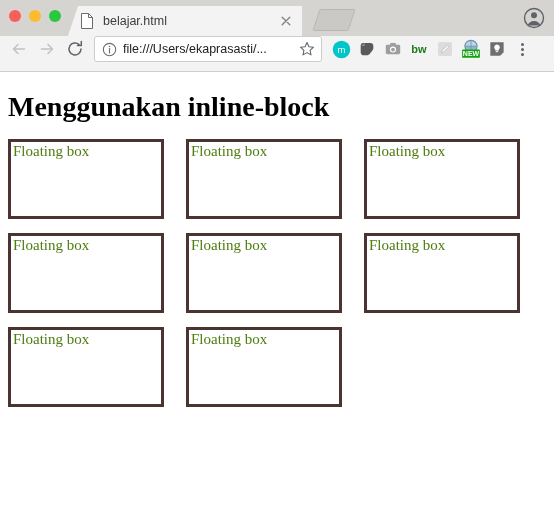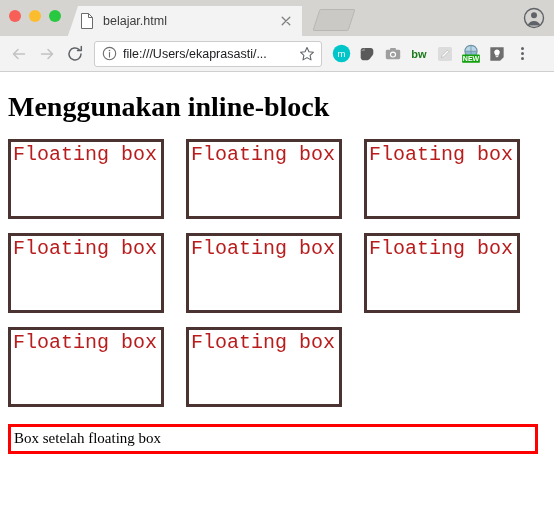--- a/index.html
+++ b/index.html
@@ -129,21 +129,21 @@
     height: 24px;
   }
 
   
   .toolbar {
     height: 36px;
     flex: 0 0 36px;
     background: #f3f3f3;
     border-bottom: 1px solid #cfcfcf;
     display: flex;
-    align-items: center;
+    align-items: flex-start;
     padding: 0 6px;
     box-sizing: border-box;
   }
   .navbtn {
     width: 26px;
     height: 26px;
     display: flex;
     align-items: center;
     justify-content: center;
     flex: 0 0 26px;
@@ -237,24 +237,24 @@
     width: 156px;
     height: 80px;
     border: 3px solid #4a3330;
     box-sizing: border-box;
     margin: 0 22px 14px 0;
     vertical-align: top;
     background: #ffffff;
     overflow: hidden;
   }
   .fbox .lbl {
-    font-family: Liberation Mono, monospace;
-    font-size: 20px;
+    font-family: Liberation Serif, serif;
+    font-size: 15px;
     line-height: 1.15;
-    color: #b91c1c;
+    color: #4d7c0f;
     display: block;
     padding: 1px 0 0 2px;
   }
   .afterbox {
     border: 3px solid #ff0000;
     box-sizing: border-box;
     height: 30px;
     margin: 3px 8px 0 0;
     display: block;
     background: #ffffff;
@@ -427,20 +427,17 @@
           <span class="lbl">Floating box</span>
         </div><div class="fbox">
           <span class="lbl">Floating box</span>
         </div><div class="fbox">
           <span class="lbl">Floating box</span>
         </div><div class="fbox">
           <span class="lbl">Floating box</span>
         </div>
       </div>
 
-      <div class="afterbox">
-        <span class="lbl">Box setelah floating box</span>
-      </div>
 
     </div>
   </div>
 
 </div>
 
 </body></html>

